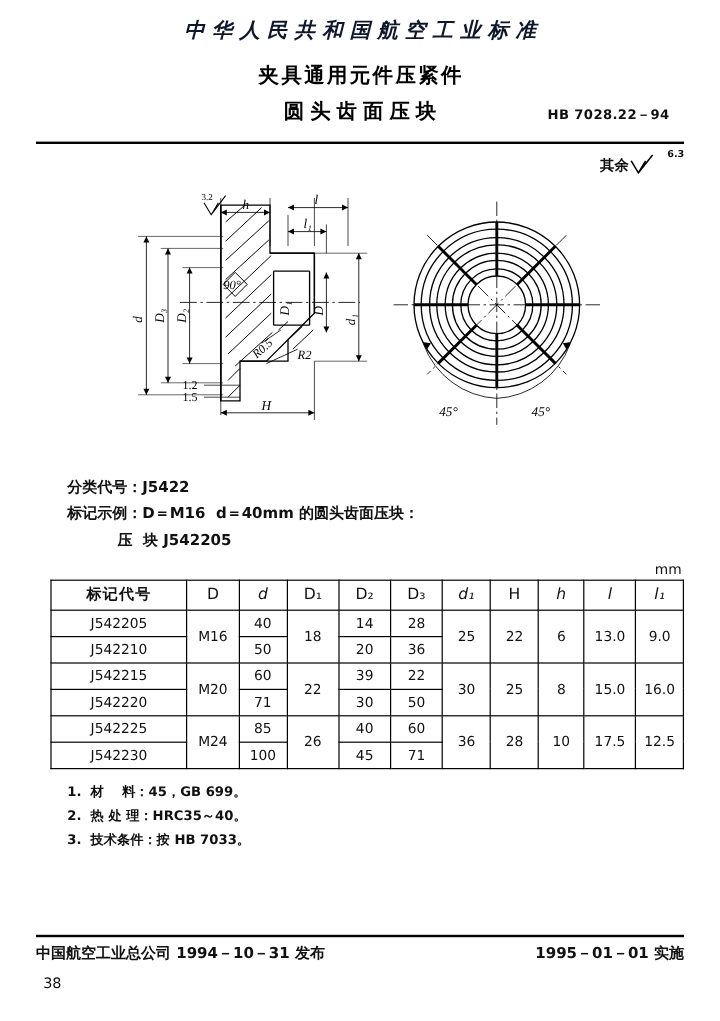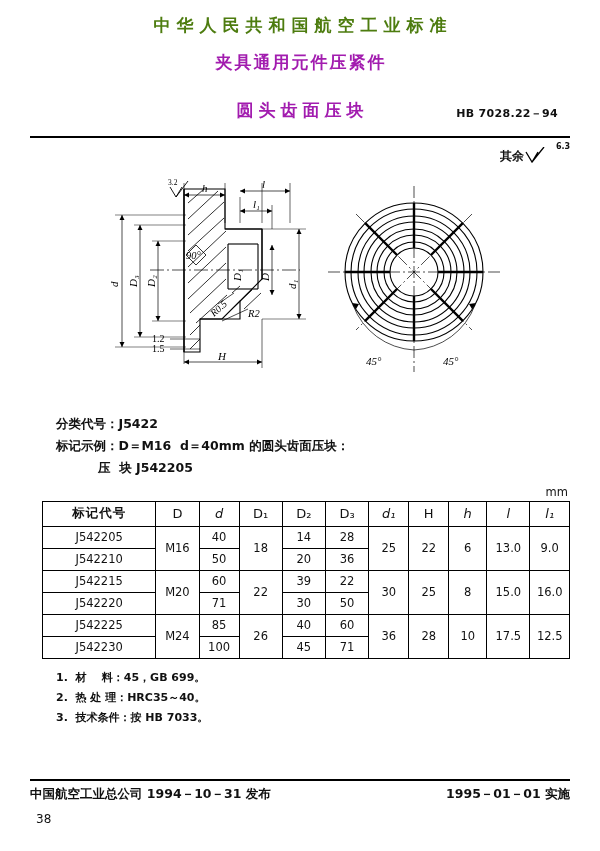--- a/index.html
+++ b/index.html
@@ -20,36 +20,37 @@
   .page-header {
     padding-top: 14px;
     text-align: center;
   }
   .std-org {
     font-family: "DejaVu Sans", "Liberation Sans", sans-serif;
     font-size: 17px;
     font-weight: bold;
     letter-spacing: 6px;
     text-indent: 6px;
-    color: #4d7c0f;
+    color: #0f172a;
+    font-style: italic;
   }
   .title-block {
     margin-top: 14px;
     position: relative;
   }
   .title-line1, .title-line2 {
     font-family: "DejaVu Sans", "Liberation Sans", sans-serif;
     font-size: 17px;
     font-weight: bold;
     letter-spacing: 2px;
     text-indent: 2px;
-    color: #a21caf;
+    color: #000000;
   }
   .title-line2 {
-    margin-top: 25px;
+    margin-top: 7px;
     letter-spacing: 5px;
     text-indent: 5px;
   }
   .std-number {
     position: absolute;
     right: 42px;
     bottom: 1px;
     font-family: "DejaVu Sans", "Liberation Sans", sans-serif;
     font-size: 11px;
     font-weight: bold;

